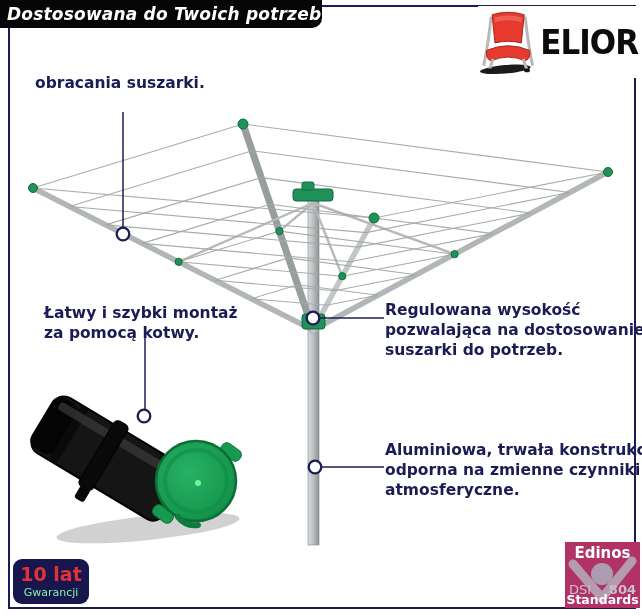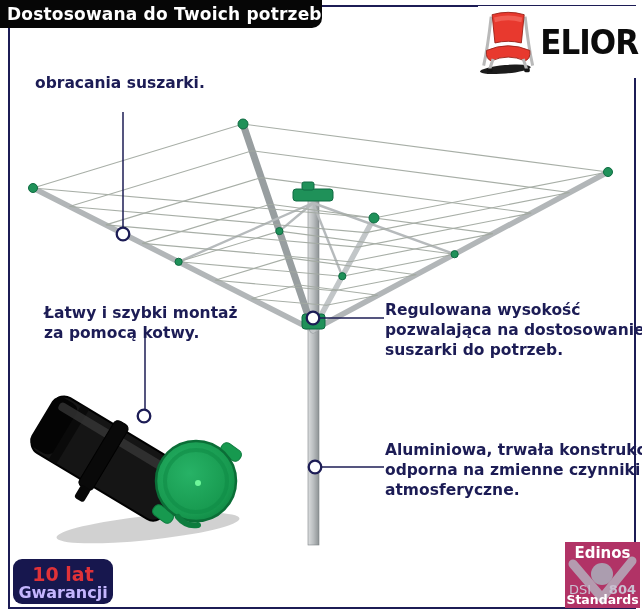--- a/index.html
+++ b/index.html
@@ -12,21 +12,21 @@
   .frame{
     position:absolute;left:8px;top:5px;width:628px;height:604px;
     border:2px solid #1c1c55;box-sizing:border-box;z-index:1;
   }
   
   .titlebar{
     position:absolute;left:0;top:0;width:322px;height:28px;z-index:6;
     background:#060606;color:#ffffff;
     border-bottom-right-radius:10px;
     display:flex;align-items:center;padding-left:7px;box-sizing:border-box;
-    font-size:17px;font-weight:bold;letter-spacing:.2px;white-space:nowrap;
+    font-size:17px;font-weight:bold;letter-spacing:.2px;white-space:nowrap;font-style:italic;
   }
   
   .brand{
     position:absolute;left:478px;top:6px;width:160px;height:72px;z-index:6;
     display:flex;align-items:center;justify-content:flex-start;background:#fff;
   }
   .brand .wordmark{
     font-size:31px;font-weight:bold;color:#0c0c0c;letter-spacing:-1px;
     transform:scaleY(1.08);margin-left:2px;
   }
@@ -34,26 +34,26 @@
   .note{
     position:absolute;z-index:5;color:#1c1c55;font-weight:bold;
     font-size:15.5px;line-height:20px;white-space:nowrap;
   }
   .note-rotation{left:35px;top:73px;}
   .note-anchor{left:44px;top:303px;}
   .note-height{left:385px;top:300px;}
   .note-construction{left:385px;top:440px;}
   
   .badge-warranty{
-    position:absolute;left:13px;top:559px;width:100px;height:45px;z-index:7;
+    position:absolute;left:13px;top:559px;width:76px;height:45px;z-index:7;
     background:#17174e;border-radius:9px;
     display:flex;flex-direction:column;align-items:center;justify-content:center;
   }
   .badge-warranty .value{color:#e03238;font-size:19px;font-weight:bold;line-height:21px;}
-  .badge-warranty .label{color:#c4b5fd;font-size:16px;font-weight:bold;line-height:15px;}
+  .badge-warranty .label{color:#86efac;font-size:11px;font-weight:normal;line-height:15px;}
   
   .badge-cert{
     position:absolute;left:565px;top:542px;width:75px;height:66px;z-index:7;
     background:#b13366;overflow:hidden;
   }
   .badge-cert .cert-title{
     position:absolute;left:0;top:2px;width:100%;text-align:center;
     color:#ffffff;font-size:15px;font-weight:bold;
   }
   .badge-cert .cert-left{

